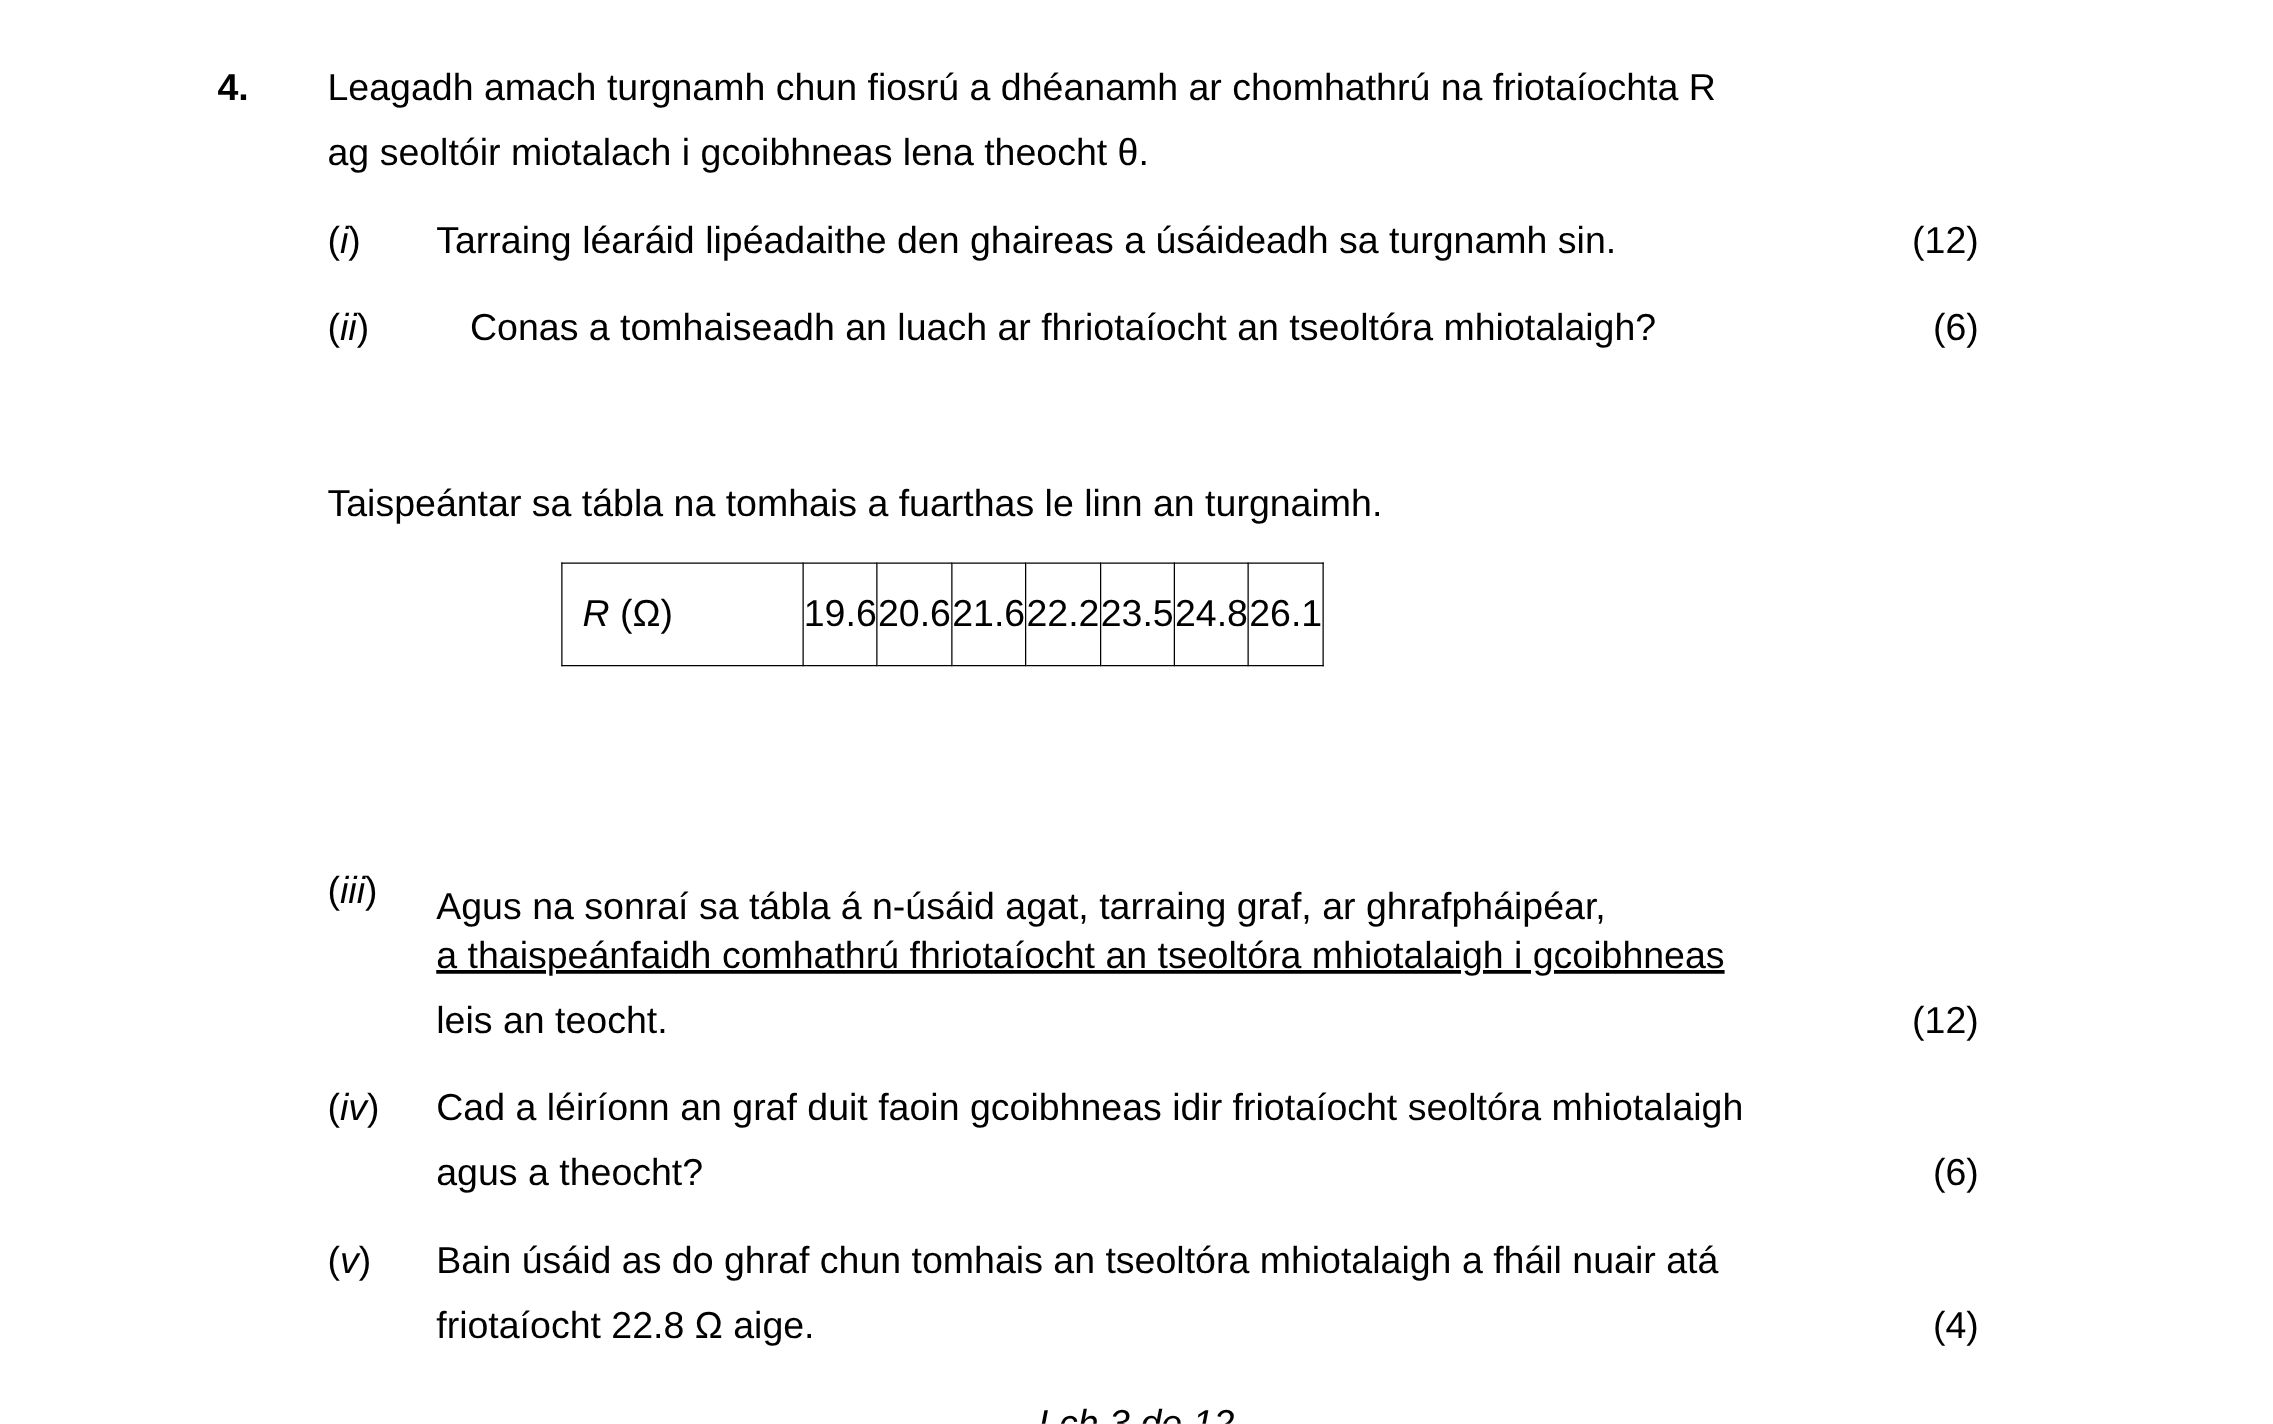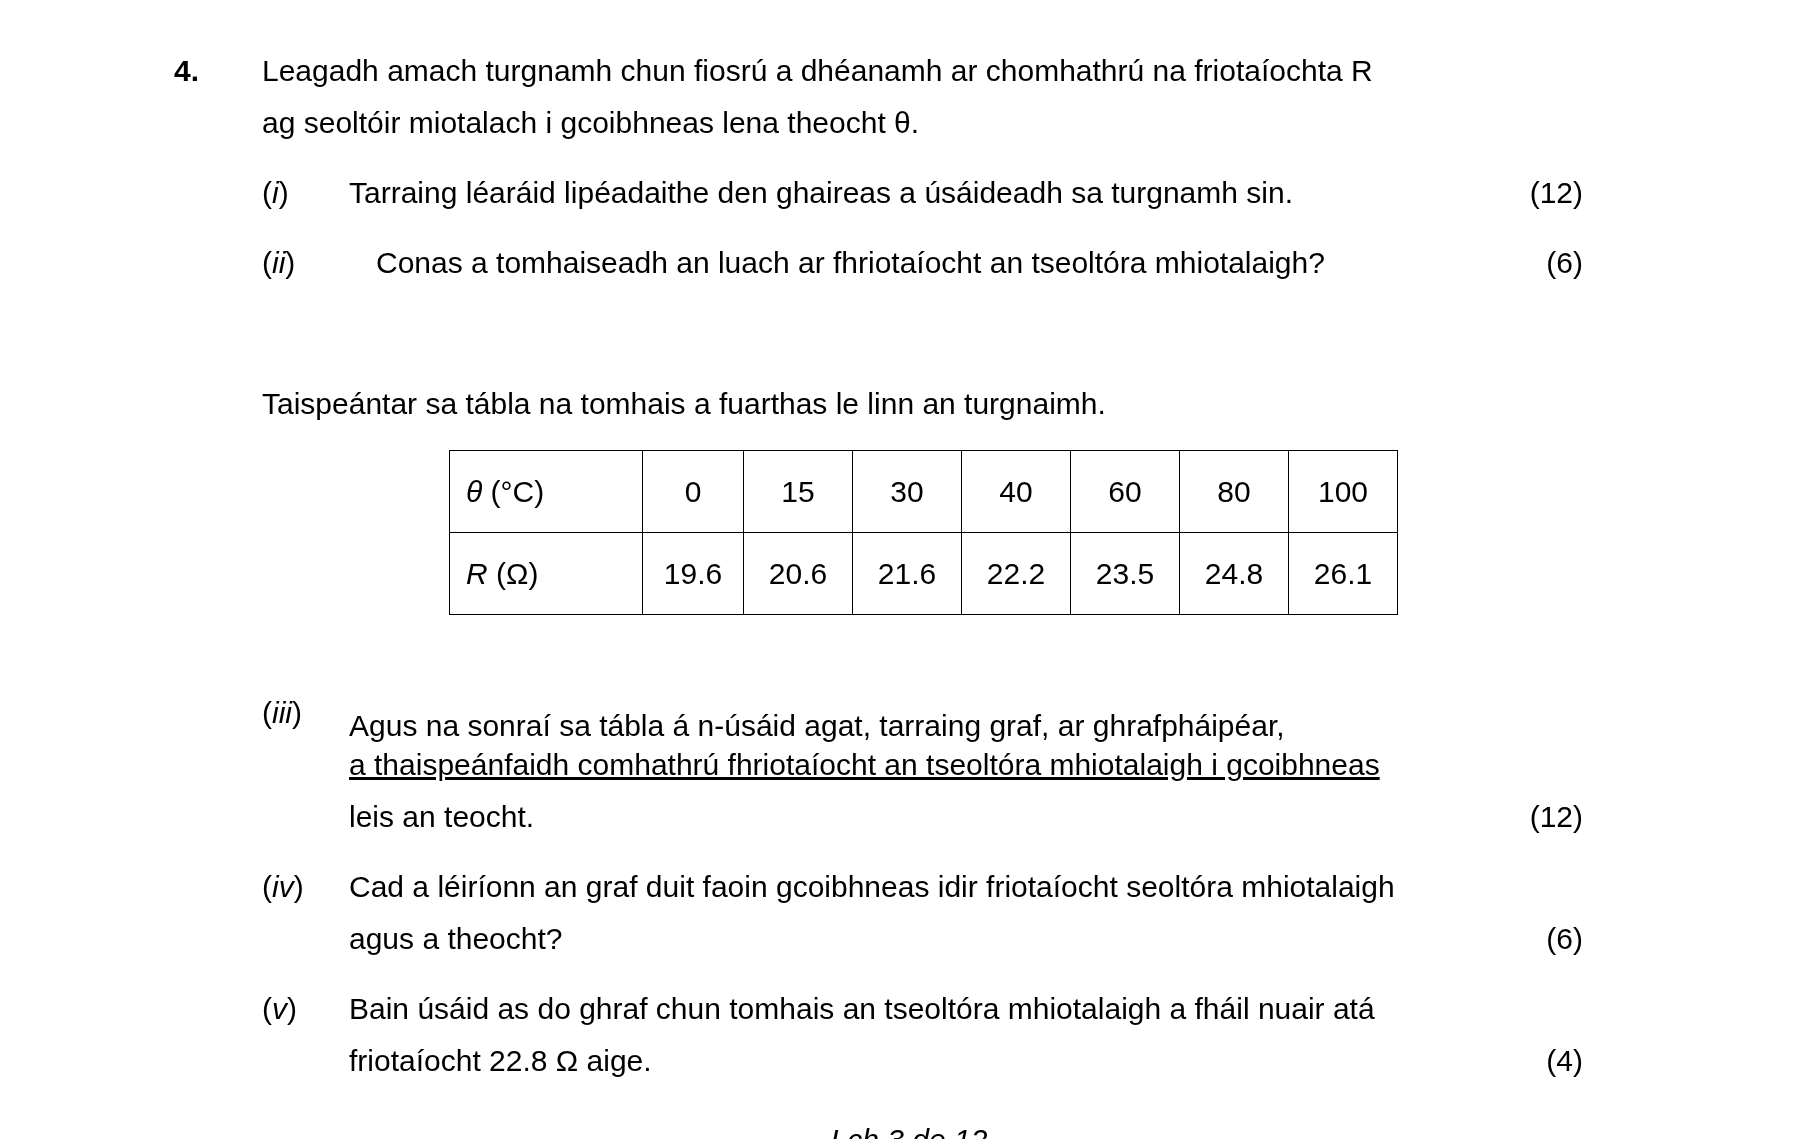--- a/index.html
+++ b/index.html
@@ -34,30 +34,20 @@
 <div class="mark" style="top:178px;">(12)</div>
 
 <div class="abs lbl" style="left:262px; top:248px;">(<i>ii</i>)</div>
 <div class="abs" style="left:340px; top:248px;margin-left:36px;">Conas a tomhaiseadh an luach ar fhriotaíocht an tseoltóra mhiotalaigh?</div>
 <div class="mark" style="top:248px;">(6)</div>
 
 <div class="abs" style="left:262px; top:389px;">Taispeántar sa tábla na tomhais a fuarthas le linn an turgnaimh.</div>
 
 <table class="data">
   <tbody>
-      <tr>
-    <td class="head"><i>θ</i><span> (°C)</span></td>
-    <td style="width:100px">0</td>
-    <td style="width:108px">15</td>
-    <td style="width:108px">30</td>
-    <td style="width:108px">40</td>
-    <td style="width:108px">60</td>
-    <td style="width:108px">80</td>
-    <td style="width:108px">100</td>
-  </tr>
   <tr>
     <td class="head"><i>R</i><span> (Ω)</span></td>
     <td>19.6</td>
     <td>20.6</td>
     <td>21.6</td>
     <td>22.2</td>
     <td>23.5</td>
     <td>24.8</td>
     <td>26.1</td>
   </tr>

